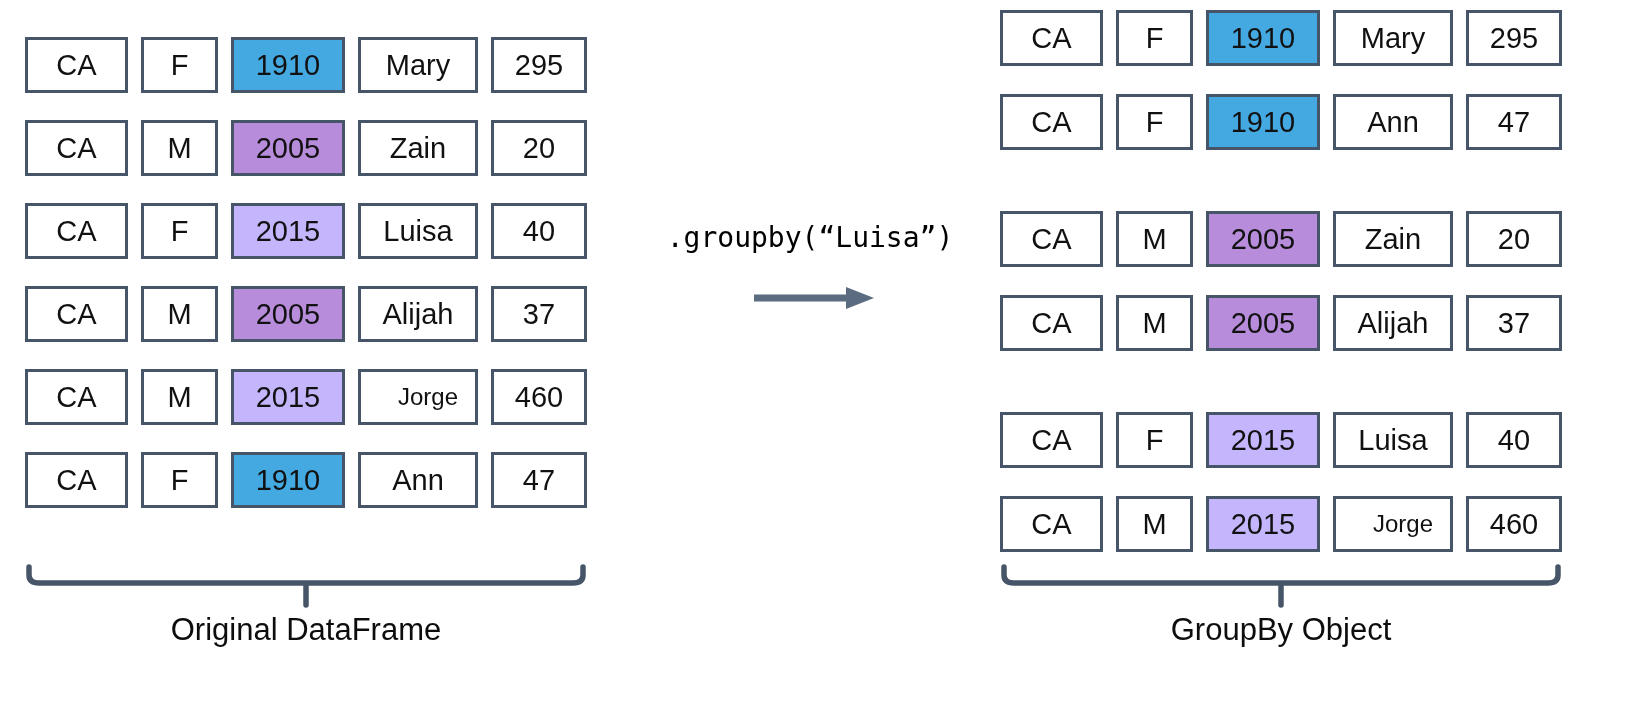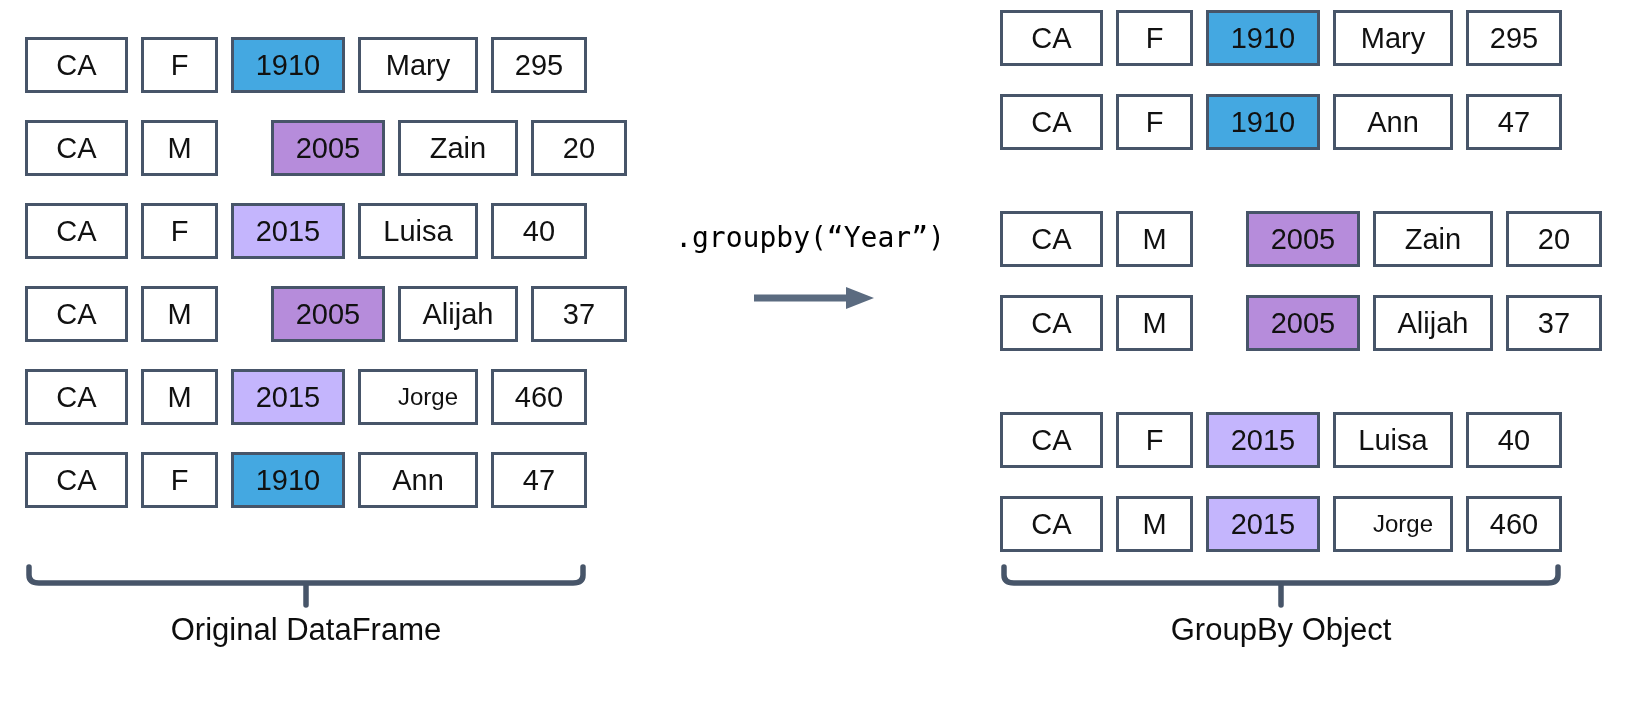--- a/index.html
+++ b/index.html
@@ -12,21 +12,21 @@
   #right-table{left:1000px;top:10px;}
   .row{display:flex;gap:13px;margin-bottom:27px;}
   #right-table .row{margin-bottom:28px;}
   #right-table .group{margin-bottom:33px;}
 
   .cell{box-sizing:border-box;height:56px;border:3px solid #475569;background:#ffffff;
         display:flex;align-items:center;justify-content:center;
         font-size:29px;line-height:1;color:#111111;}
   .c0{width:103px}.c1{width:77px}.c2{width:114px}.c3{width:120px}.c4{width:96px}
   .cell[data-color="blue"]{background:#44a8e1;}
-  .cell[data-color="purple"]{background:#b68cdb;margin-left:40px;}
+  .cell[data-color="purple"]{background:#b68cdb;}
   .cell[data-color="green"]{background:#c4b5fd;}
   .cell[data-size="small"]{font-size:24px;padding-left:20px;}
 
   
   .op-label{position:absolute;left:630px;top:221px;width:360px;text-align:center;
             font-family:"DejaVu Sans Mono",monospace;font-size:28px;color:#000000;white-space:nowrap;}
   .arrow-svg{position:absolute;left:752px;top:284px;}
 
   
   .brace-svg{position:absolute;top:563px;}
@@ -79,21 +79,21 @@
     </div>
     <div class="row">
       <div class="cell c0">CA</div>
       <div class="cell c1">F</div>
       <div class="cell c2" data-color="blue">1910</div>
       <div class="cell c3">Ann</div>
       <div class="cell c4">47</div>
     </div>
   </div>
 
-  <div class="op-label">.groupby(“Year”)</div>
+  <div class="op-label">.groupby(“Luisa”)</div>
   <svg class="arrow-svg" width="126" height="28" viewBox="0 0 126 28">
     <line x1="2" y1="14" x2="96" y2="14" stroke="#5b6b80" stroke-width="7"></line>
     <polygon points="94,3 122,14 94,25" fill="#5b6b80"></polygon>
   </svg>
 
   <div id="right-table" class="table">
     <div class="group">
       <div class="row">
         <div class="cell c0">CA</div>
         <div class="cell c1">F</div>

